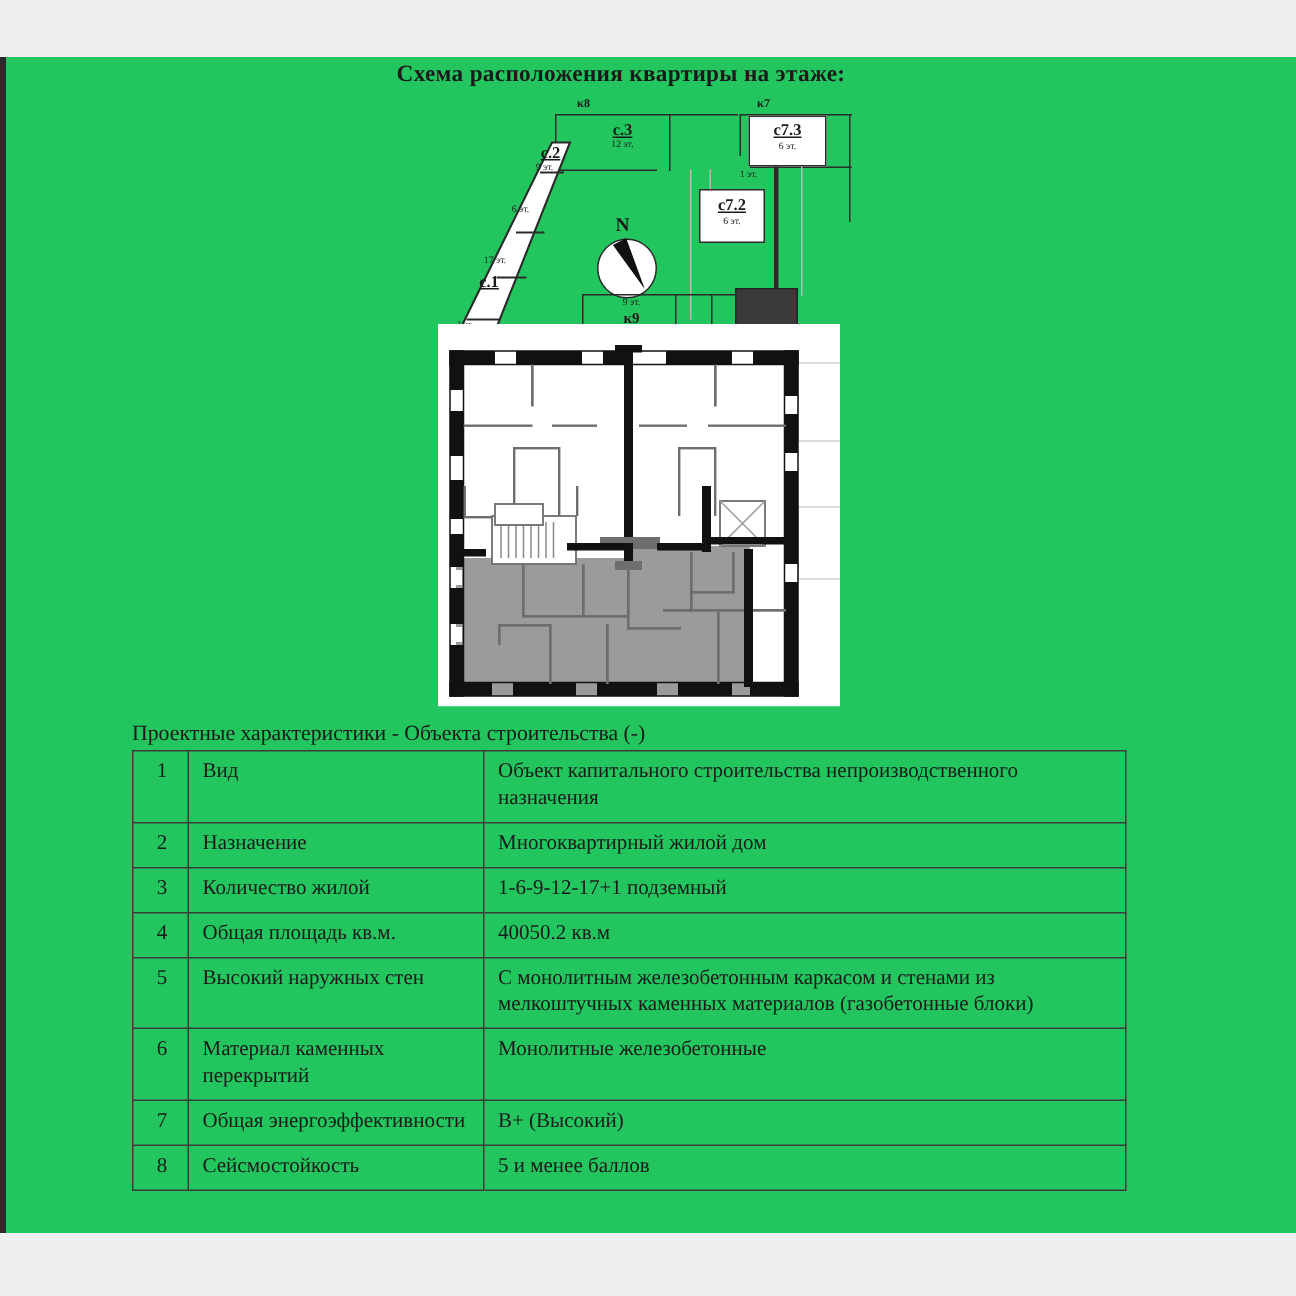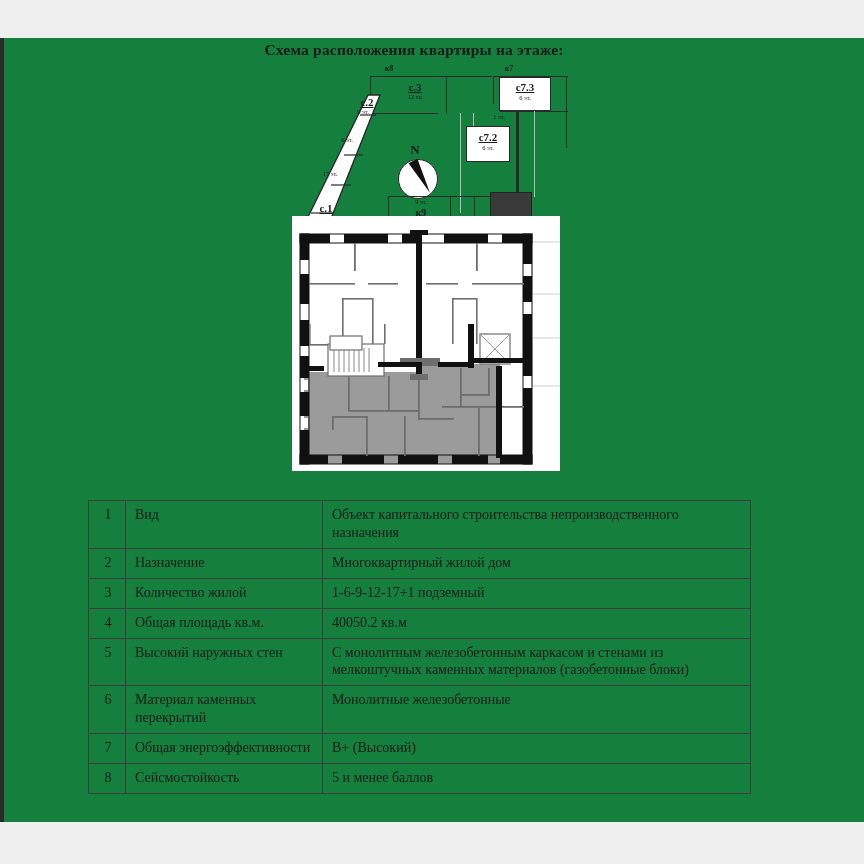--- a/index.html
+++ b/index.html
@@ -4,21 +4,21 @@
 <style>
   html,body{margin:0;padding:0;}
   body{
     width:864px;height:864px;overflow:hidden;
     background:#eeeeee;
     font-family:"Liberation Serif", serif;
     color:#1a1a1a;
   }
   #page{
     position:absolute;left:0;top:38px;width:864px;height:784px;
-    background:#15803d;
+    background:#22c55e;
     border-left:4px solid #2b2b2b;
     box-sizing:border-box;
   }
   #topband{position:absolute;left:0;top:0;width:864px;height:38px;background:#efefef;}
   #botband{position:absolute;left:0;top:822px;width:864px;height:42px;background:#efefef;}
 
   
   .doc-title{
     position:absolute;left:0;top:3px;width:820px;
     text-align:center;
@@ -94,21 +94,21 @@
         <polygon points="74,2 86,2 36,128 12,128" fill="#ffffff" stroke="#2a2a2a" stroke-width="1.4"></polygon>
         <line x1="66" y1="22" x2="82" y2="22" stroke="#2a2a2a" stroke-width="1.2"></line>
         <line x1="50" y1="62" x2="69" y2="62" stroke="#2a2a2a" stroke-width="1.2"></line>
         <line x1="37" y1="92" x2="57" y2="92" stroke="#2a2a2a" stroke-width="1.2"></line>
         <line x1="17" y1="120" x2="40" y2="120" stroke="#2a2a2a" stroke-width="1.2"></line>
       </svg>
       <div class="lbl big" style="left:56px;top:4px;width:34px;">с.2</div>
       <div class="lbl sml" style="left:52px;top:16px;width:34px;">9 эт.</div>
       <div class="lbl sml" style="left:36px;top:44px;width:34px;">6 эт.</div>
       <div class="lbl sml" style="left:18px;top:78px;width:36px;">17 эт.</div>
-      <div class="lbl big" style="left:14px;top:90px;width:36px;margin-top:20px;">с.1</div>
+      <div class="lbl big" style="left:14px;top:90px;width:36px;">с.1</div>
       <div class="lbl tiny" style="left:0px;top:121px;width:32px;">1 эт.</div>
     </div>
 
     <div id="compass">
       <div class="nlabel">N</div>
       <div class="circ"></div>
       <div class="needle"></div>
     </div>
 
     <div class="ln" style="left:200px;top:18px;width:74px;height:1.4px;"></div>
@@ -280,20 +280,21 @@
 
       <g fill="#6e6e6e">
         <rect x="17" y="108" width="1.6" height="20"></rect>
         <rect x="92" y="108" width="1.6" height="20"></rect>
       </g>
 
       <rect x="118" y="14" width="18" height="5" fill="#111"></rect>
     </svg>
   </div>
 
+  <div class="tbl-caption">Проектные характеристики - Объекта строительства (-)</div>
 
   <table class="specs">
     <tbody>
       <tr>
         <td class="num">1</td>
         <td class="key">Вид</td>
         <td class="val">Объект капитального строительства непроизводственного назначения</td>
       </tr>
       <tr>
         <td class="num">2</td>

